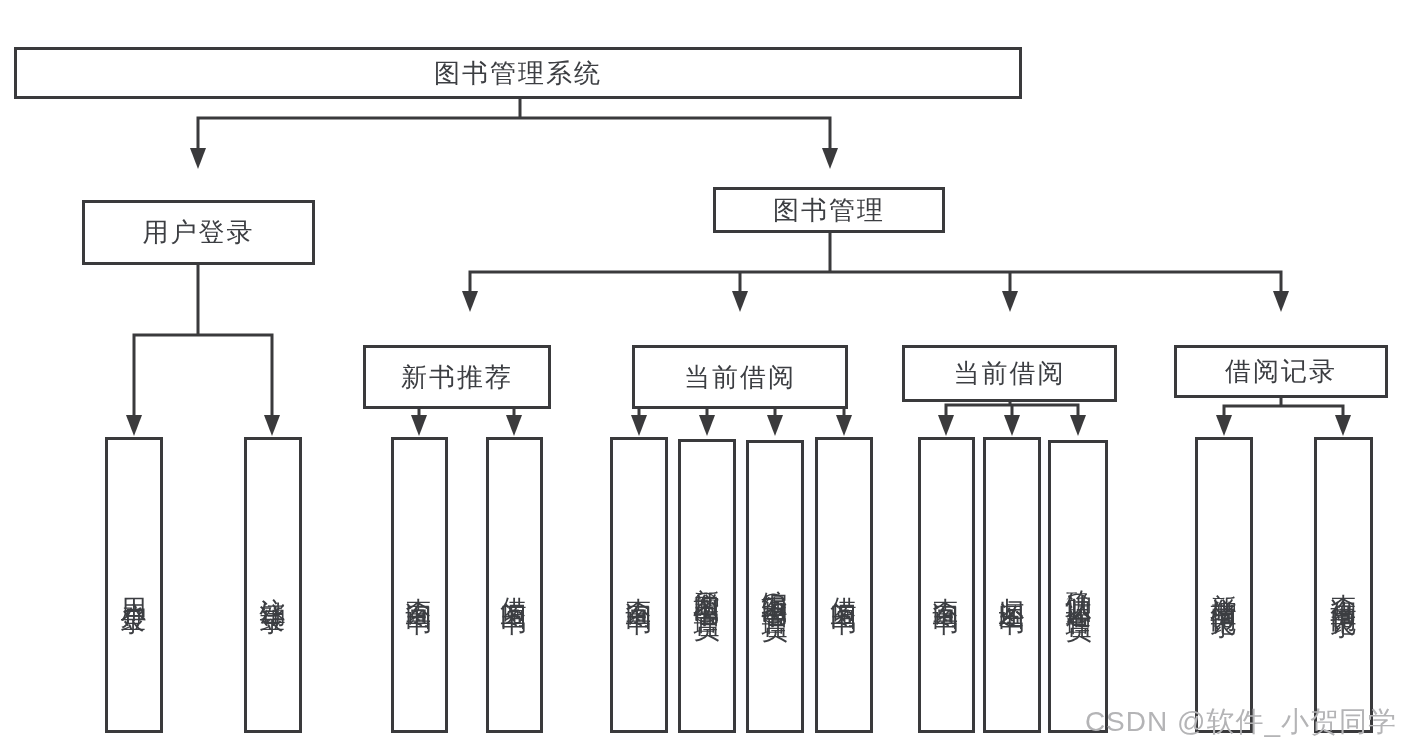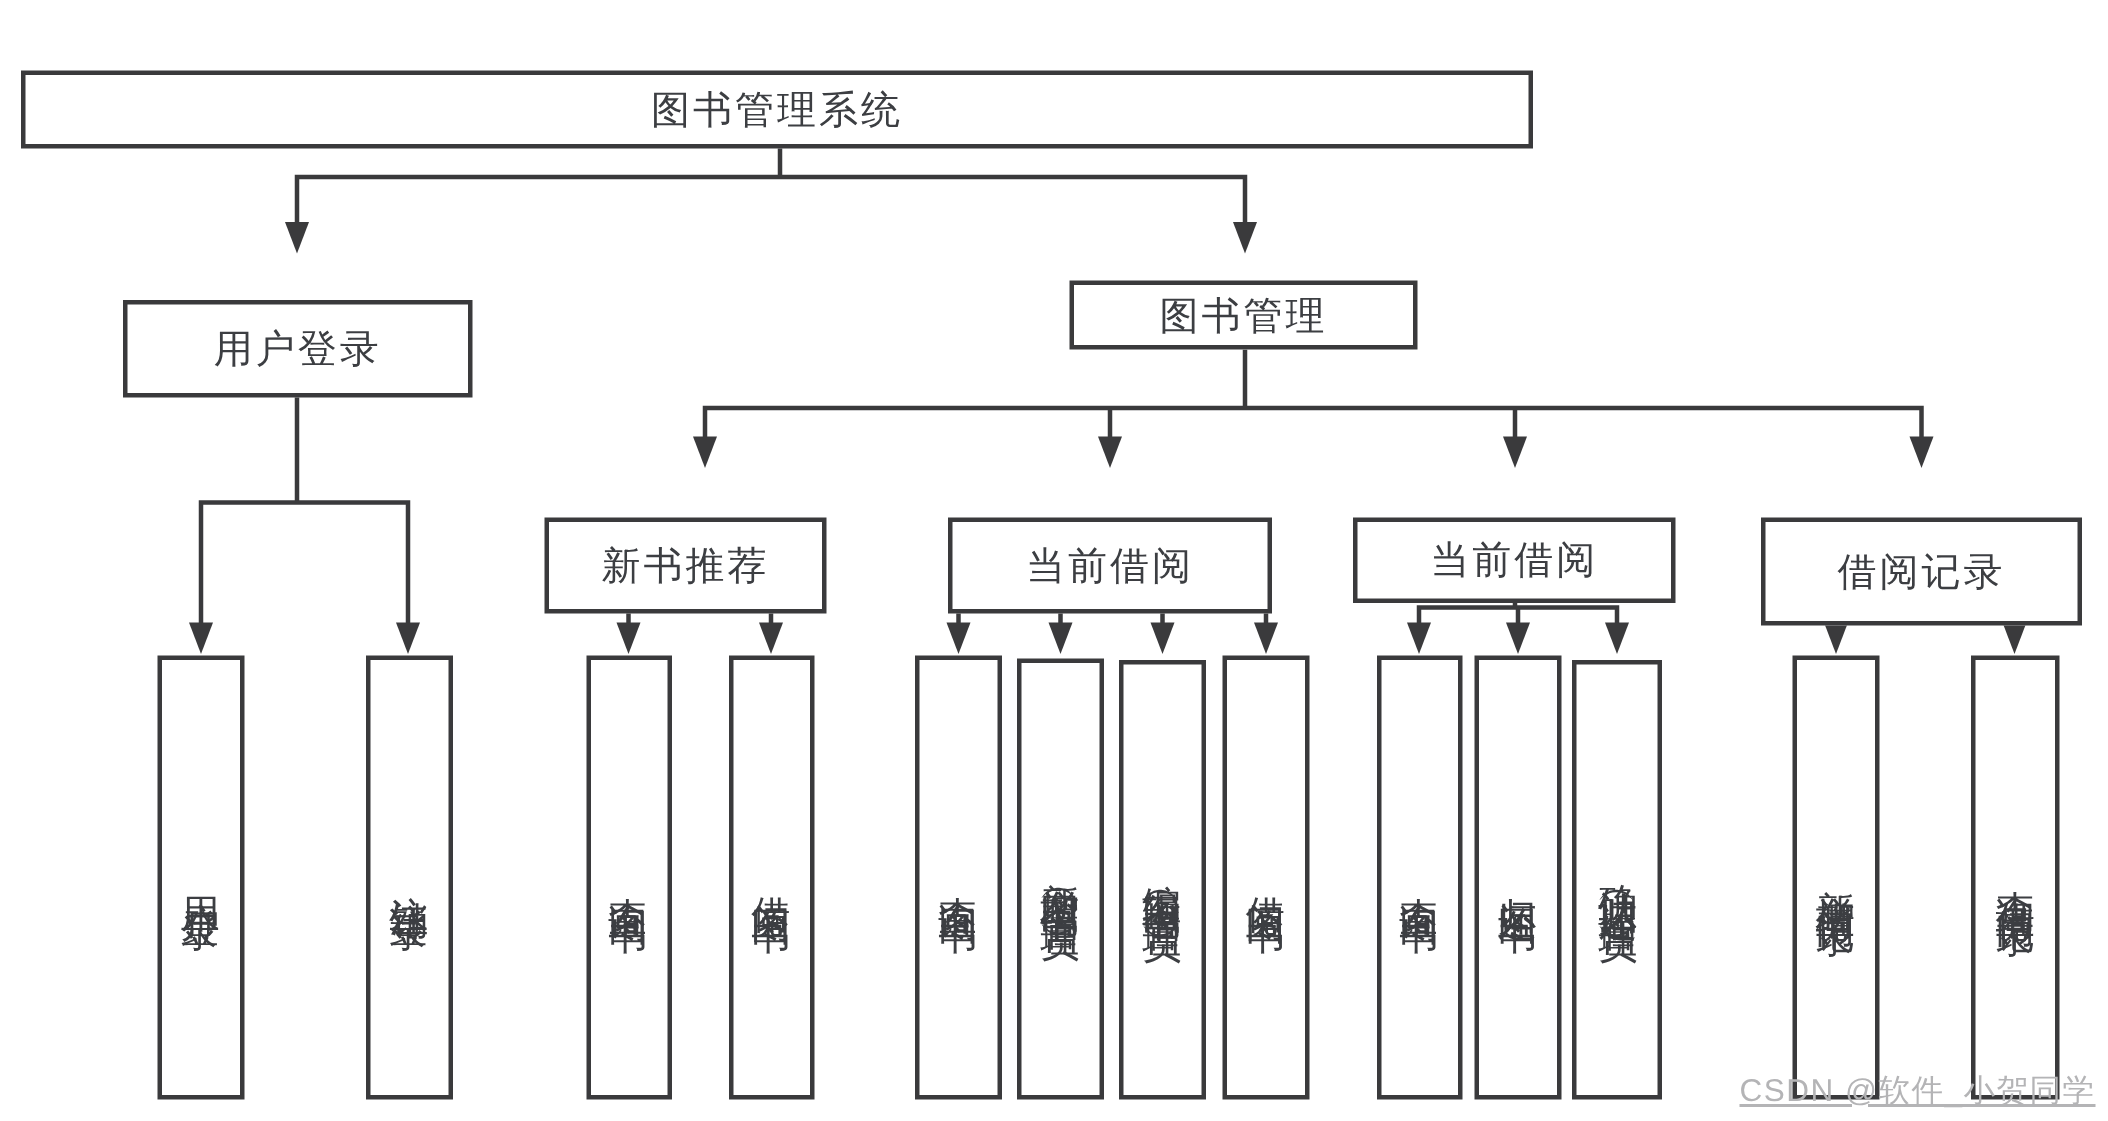--- a/index.html
+++ b/index.html
@@ -26,23 +26,22 @@
   .vbox{
     position:absolute;box-sizing:border-box;background:#ffffff;
     border:3px solid var(--line);
     writing-mode:vertical-rl;text-orientation:mixed;
     text-align:center;line-height:52px;
     font-size:26px;letter-spacing:4px;color:var(--ink);
     overflow:hidden;
   }
   .watermark{
     position:absolute;right:8px;bottom:6px;
-    font-size:21px;letter-spacing:1px;color:var(--wm);
+    font-size:28px;letter-spacing:1px;color:var(--wm);
     white-space:nowrap;
-    text-decoration:underline;
   }
 </style>
 </head>
 <body>
 
 <div class="canvas">
 
   <svg class="connectors" viewBox="0 0 1405 747" xmlns="http://www.w3.org/2000/svg">
 
     <path d="M520 67 V118 M198 148 V118 H830 V148"></path>
@@ -83,21 +82,21 @@
   </svg>
 
   <div class="hbox" style="left:14px;top:15px;width:1008px;height:52px">图书管理系统</div>
 
   <div class="hbox" style="left:82px;top:168px;width:233px;height:65px">用户登录</div>
   <div class="hbox" style="left:713px;top:155px;width:232px;height:46px">图书管理</div>
 
   <div class="hbox" style="left:363px;top:313px;width:188px;height:64px">新书推荐</div>
   <div class="hbox" style="left:632px;top:313px;width:216px;height:64px">当前借阅</div>
   <div class="hbox" style="left:902px;top:313px;width:215px;height:57px">当前借阅</div>
-  <div class="hbox" style="left:1174px;top:313px;width:214px;height:72px">借阅记录</div>
+  <div class="hbox" style="left:1174px;top:313px;width:214px;height:53px">借阅记录</div>
 
   <div class="vbox" style="left:105px;top:437px;width:58px;height:296px">用户登录</div>
   <div class="vbox" style="left:244px;top:437px;width:58px;height:296px">注销登录</div>
 
   <div class="vbox" style="left:391px;top:437px;width:57px;height:296px">查询图书</div>
   <div class="vbox" style="left:486px;top:437px;width:57px;height:296px">借阅图书</div>
 
   <div class="vbox" style="left:610px;top:437px;width:58px;height:296px">查询图书</div>
   <div class="vbox" style="left:678px;top:439px;width:58px;height:294px">新增图书（管理员）</div>
   <div class="vbox" style="left:746px;top:440px;width:58px;height:293px">编辑图书（管理员）</div>

